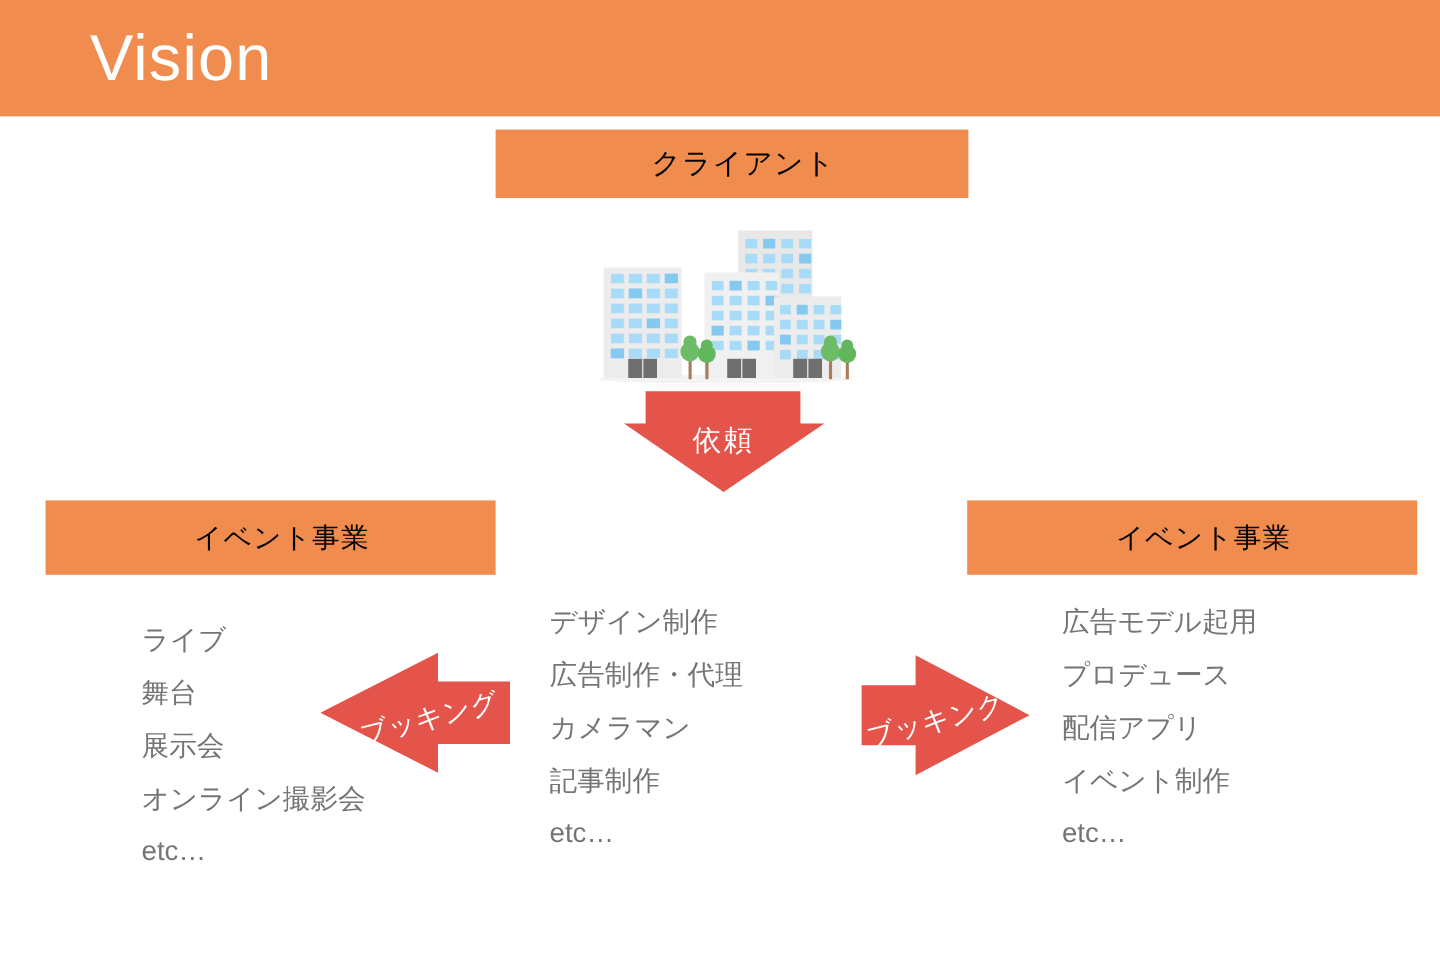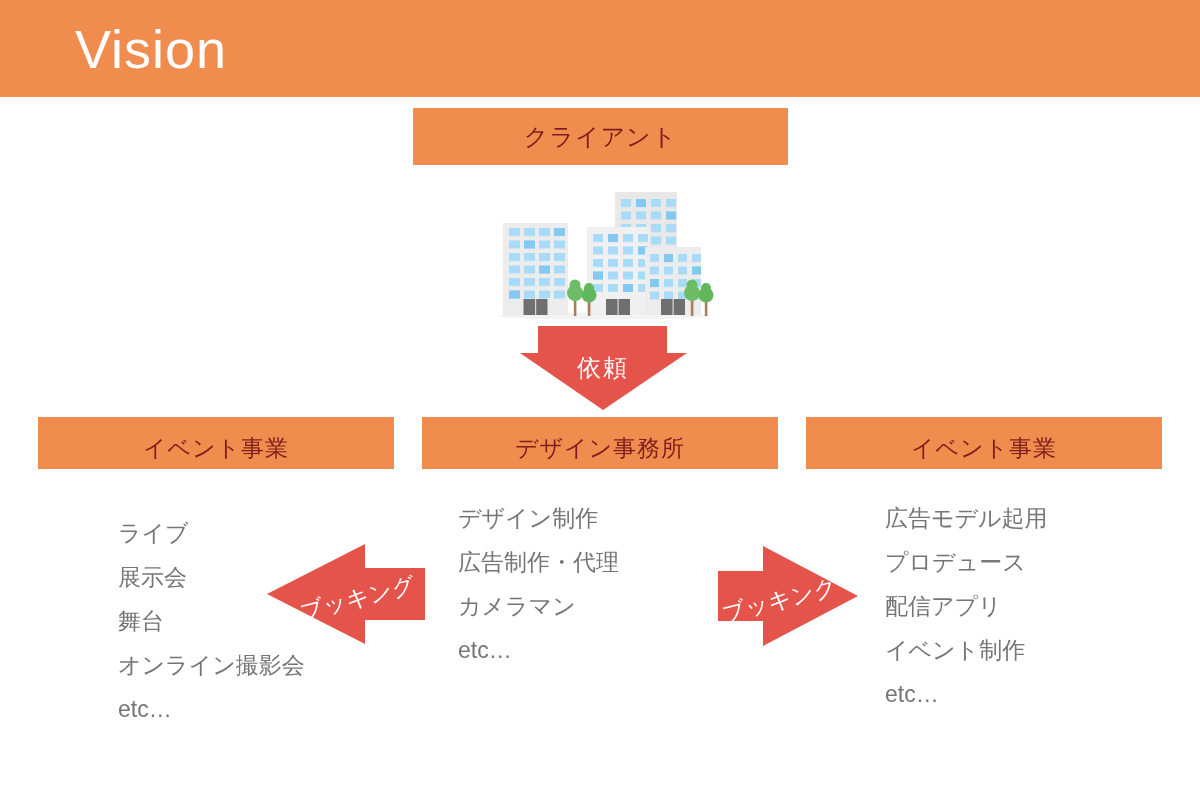--- a/index.html
+++ b/index.html
@@ -7,23 +7,23 @@
     position:relative;width:1200px;height:800px;background:#ffffff;overflow:hidden;
     font-family:"Liberation Sans","DejaVu Sans",sans-serif;
   }
   
   .header{position:absolute;left:0;top:0;width:1200px;height:97px;background:#F08C4D;}
   .header .title{
     position:absolute;left:75px;top:0;height:97px;line-height:99px;
     color:#ffffff;font-size:54px;font-weight:300;letter-spacing:1px;
   }
   
-  .obox{position:absolute;background:#F08C4D;color:#7f1d1d;text-align:center;letter-spacing:1px;}
+  .obox{position:absolute;background:#F08C4D;color:#000000;text-align:center;letter-spacing:1px;padding-left:19px;}
   .client-box{left:413px;top:108px;width:375px;height:57px;line-height:57px;font-size:24px;}
-  .col-box{top:417px;width:356px;height:52px;line-height:62px;font-size:23px;}
+  .col-box{top:417px;width:356px;height:62px;line-height:62px;font-size:23px;}
   .col-box.c1{left:38px;}
   .col-box.c2{left:422px;}
   .col-box.c3{left:806px;}
   
   .col-list{position:absolute;margin:0;padding:0;list-style:none;}
   .col-list li{font-size:23px;line-height:44px;color:#757575;white-space:nowrap;}
   .list1{left:118px;top:511px;}
   .list2{left:458px;top:496px;}
   .list3{left:885px;top:496px;}
   
@@ -122,39 +122,37 @@
   </svg>
 
   <svg class="arrow-svg req-arrow-svg" width="177" height="94" viewBox="0 0 177 94" aria-hidden="true">
     <polygon points="23,5 152,5 152,32 172,32 88,89 5,32 23,32" fill="#E4544B"></polygon>
   </svg>
   <div class="arrow-label req-label">依頼</div>
 
   <div class="obox col-box c1">
     <span>イベント事業</span>
   </div>
-  <div class="obox col-box c2">
-    <span>デザイン事務所</span>
-  </div>
   <div class="obox col-box c3">
     <span>イベント事業</span>
   </div>
 
   <ul class="col-list list1">
     <li>ライブ</li>
+    <li>舞台</li>
     <li>展示会</li>
-    <li>舞台</li>
     <li>オンライン撮影会</li>
     <li>etc…</li>
   </ul>
 
   <ul class="col-list list2">
     <li>デザイン制作</li>
     <li>広告制作・代理</li>
     <li>カメラマン</li>
+    <li>記事制作</li>
     <li>etc…</li>
   </ul>
 
   <ul class="col-list list3">
     <li>広告モデル起用</li>
     <li>プロデュース</li>
     <li>配信アプリ</li>
     <li>イベント制作</li>
     <li>etc…</li>
   </ul>

